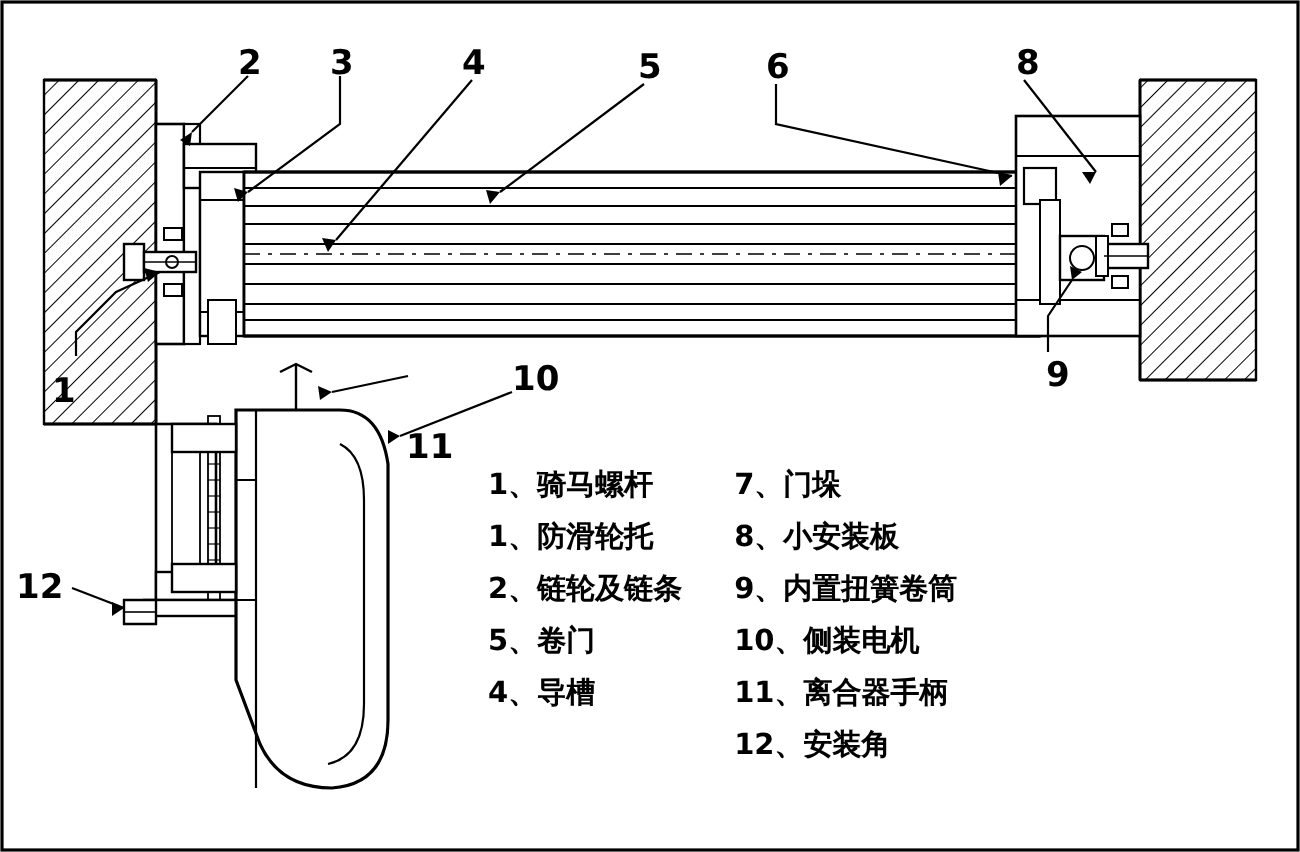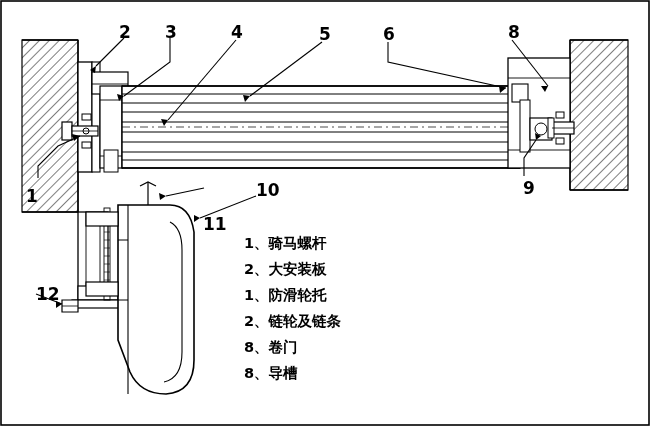--- a/index.html
+++ b/index.html
@@ -231,26 +231,33 @@
   <div class="callout" style="left:26px;  top:186px;">1</div>
   <div class="callout" style="left:119px; top:22px;">2</div>
   <div class="callout" style="left:165px; top:22px;">3</div>
   <div class="callout" style="left:231px; top:22px;">4</div>
   <div class="callout" style="left:319px; top:24px;">5</div>
   <div class="callout" style="left:383px; top:24px;">6</div>
   <div class="callout" style="left:508px; top:22px;">8</div>
   <div class="callout" style="left:523px; top:178px;">9</div>
   <div class="callout" style="left:256px; top:180px;text-align:center;">10</div>
   <div class="callout" style="left:203px; top:178px;margin-top:36px;">11</div>
-  <div class="callout" style="left:36px;  top:284px;">12</div>
+  <div class="callout" style="left:8px;  top:284px;">12</div>
 
   <div class="legend">
     <div class="legend-col">
       <div class="legend-item">1、骑马螺杆</div>
-      <div class="legend-item">2、大安装板</div>
       <div class="legend-item">1、防滑轮托</div>
       <div class="legend-item">2、链轮及链条</div>
-      <div class="legend-item">8、卷门</div>
-      <div class="legend-item">8、导槽</div>
+      <div class="legend-item">5、卷门</div>
+      <div class="legend-item">4、导槽</div>
+    </div>
+    <div class="legend-col">
+      <div class="legend-item">7、门垛</div>
+      <div class="legend-item">8、小安装板</div>
+      <div class="legend-item">9、内置扭簧卷筒</div>
+      <div class="legend-item">10、侧装电机</div>
+      <div class="legend-item">11、离合器手柄</div>
+      <div class="legend-item">12、安装角</div>
     </div>
   </div>
 
 </div>
 
 </body></html>

